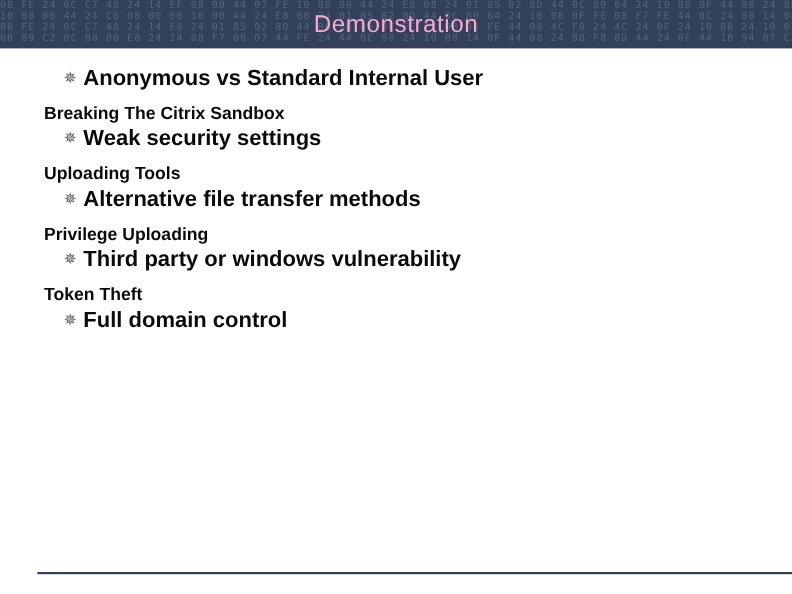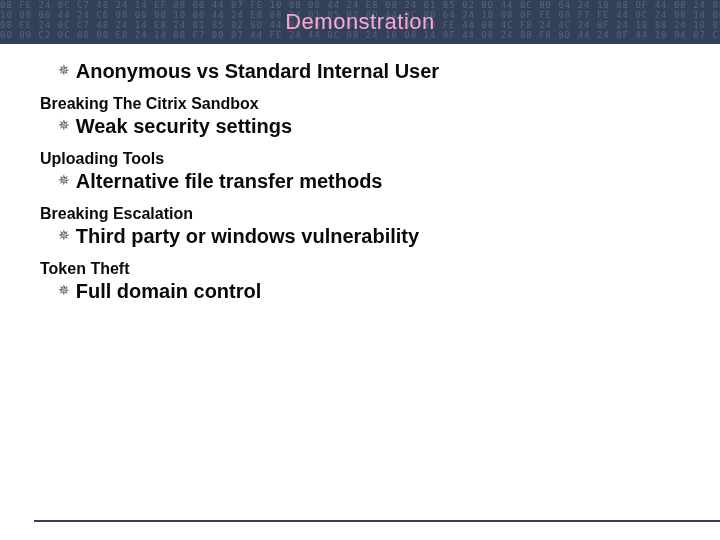--- a/index.html
+++ b/index.html
@@ -112,21 +112,21 @@
 
   <div class="section">
     <div class="section-heading">Uploading Tools</div>
     <div class="bullet-line">
       <span class="bullet-icon">✵</span>
       <span class="bullet-text">Alternative file transfer methods</span>
     </div>
   </div>
 
   <div class="section">
-    <div class="section-heading">Breaking Escalation</div>
+    <div class="section-heading">Privilege Uploading</div>
     <div class="bullet-line">
       <span class="bullet-icon">✵</span>
       <span class="bullet-text">Third party or windows vulnerability</span>
     </div>
   </div>
 
   <div class="section">
     <div class="section-heading">Token Theft</div>
     <div class="bullet-line">
       <span class="bullet-icon">✵</span>

